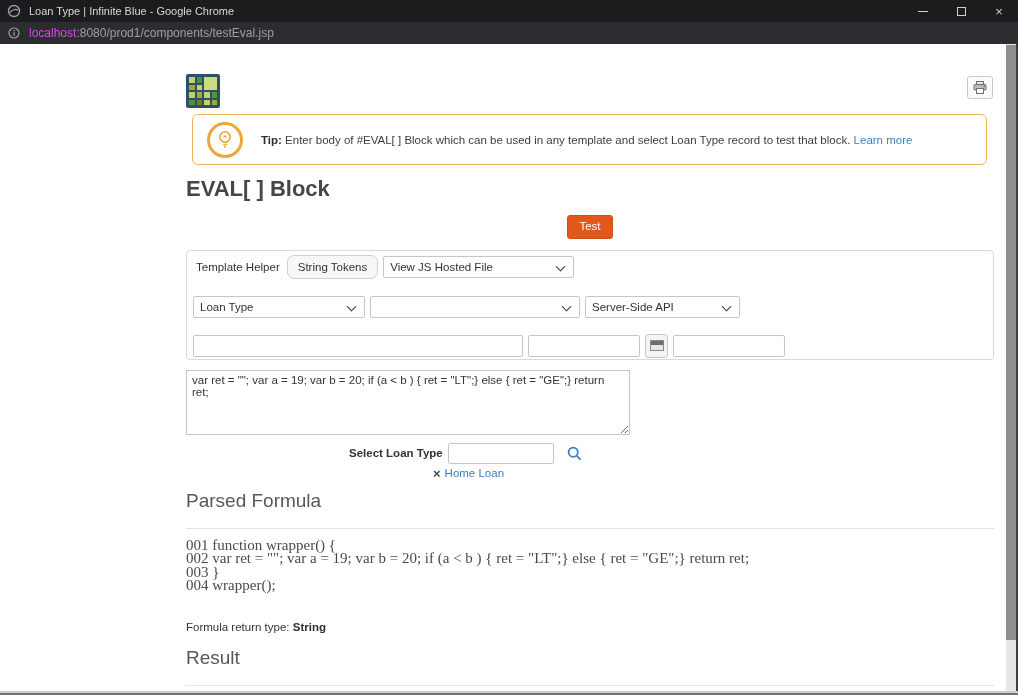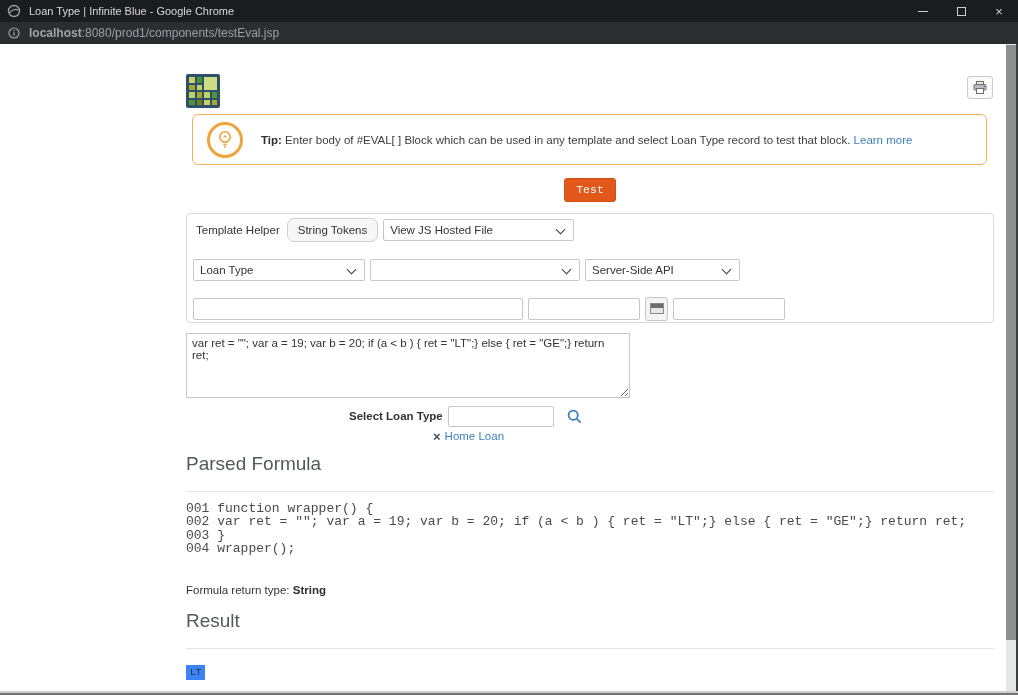--- a/index.html
+++ b/index.html
@@ -12,21 +12,21 @@
   .favicon { margin-left:7px; width:14px; height:14px; flex:0 0 14px; }
   .win-title { margin-left:8px; font-size:11px; color:#d8d8d8; white-space:nowrap; }
   .win-controls { margin-left:auto; display:flex; height:100%; }
   .win-btn { width:38px; height:22px; display:flex; align-items:center; justify-content:center; color:#cfcfcf; }
   .glyph-min { width:10px; height:1px; background:#cfcfcf; }
   .glyph-max { width:9px; height:9px; border:1px solid #cfcfcf; }
   .glyph-close { font-size:13px; line-height:1; }
 
   .urlbar { height:22px; background:#2c2d30; display:flex; align-items:center; flex:0 0 22px; font-size:12px; }
   .info-icon { margin-left:8px; display:flex; }
-  .url-host { margin-left:9px; color:#a3a3a3; font-weight:700; }
+  .url-host { margin-left:9px; color:#d946ef; font-weight:400; }
   .url-path { color:#9aa0a6; }
 
   
   .page { position:relative; background:#fff; flex:1 1 auto; overflow:hidden; }
   .content { margin-left:186px; width:808px; position:relative; color:#333; font-size:11.5px;margin-top:20px; }
 
   .header-row { padding-top:10px; height:44px; position:relative; }
   .logo { width:34px; height:34px; background:#2e5069; display:grid;
           grid-template-columns:repeat(4,1fr); grid-template-rows:repeat(4,1fr);
           gap:2px; padding:3px; border-radius:2px; }
@@ -49,21 +49,21 @@
           display:flex; align-items:center; justify-content:center; flex:0 0 36px; }
   .tip-text { margin-left:18px; font-size:11.5px; color:#3c3c3c; }
   .tip-text b { color:#2f2f2f; }
   .link { color:#3f7fc1; text-decoration:none; cursor:pointer; }
 
   h1 { margin-top:11px; font-size:22px; line-height:26px; color:#43474b; font-weight:700; }
 
   .test-row { margin-top:13px; display:flex; justify-content:center; }
   .test-btn { background:#e2571a; color:#fff; border:1px solid #d14f14; border-radius:3px;
               font-size:11.5px; padding:4px 11px; line-height:1.2; cursor:pointer;
-              font-family:Liberation Mono, monospace; }
+              font-family:Liberation Sans, sans-serif; }
 
   .panel { margin-top:11px; width:808px; height:110px; border:1px solid #d9d9d9;
            border-radius:4px; padding:3px 20px 5px 6px; }
   .prow { display:flex; align-items:center; }
   .prow1 { padding-left:3px; height:26px; }
   .helper-label { margin-right:7px; color:#333; }
   .tokens-btn { background:#f7f7f7; border:1px solid #cfcfcf; border-radius:7px;
                 padding:5px 10px; font-size:11.5px; color:#333; cursor:pointer;
                 font-family:"Liberation Sans",sans-serif; }
   .sel { position:relative; height:22px; background:#fff; border:1px solid #c6c6c6;
@@ -94,22 +94,22 @@
   .record-label { font-weight:700; color:#333; }
   .record-input { margin-left:5px; width:106px; height:21px; }
   .search-icon { margin-left:13px; display:flex; cursor:pointer; }
 
   .chip-row { margin-top:3px; padding-left:247px; font-size:11.5px; display:flex; align-items:center; }
   .chip-x { color:#3f4d5a; font-weight:700; font-size:13px; margin-right:4px; cursor:pointer; line-height:1; }
 
   .section-h { margin-top:10px; font-size:19px; color:#54585c; font-weight:400;
                padding-bottom:16px; border-bottom:1px solid #e4e4e4; width:808px; }
 
-  .code-block { margin-top:10px; font-family:Liberation Mono, monospace;
-                font-size:13px; color:#4a4a4a; line-height:13.5px; }
+  .code-block { margin-top:10px; font-family:Liberation Serif, serif;
+                font-size:15px; color:#4a4a4a; line-height:13.5px; }
   .code-line { white-space:pre; }
 
   .return-row { margin-top:28px; font-size:11.5px; color:#333; }
   .return-row b { color:#2f2f2f; }
 
   .result-h { margin-top:14px; }
   .result-val { margin-top:16px; display:inline-block; background:#3b82f6;
                 font-family:Liberation Mono, monospace;
                 font-size:9.5px; color:#333; padding:2px 4px; }
 
@@ -188,20 +188,21 @@
         <div class="bulb">
           <svg width="20" height="22" viewBox="0 0 20 22">
             <circle cx="10" cy="8" r="5.2" fill="none" stroke="#eea53e" stroke-width="1.6"></circle>
             <path d="M8.2 13.5 h3.6 M8.2 15.6 h3.6 M9 17.7 h2" stroke="#eea53e" stroke-width="1.4" fill="none"></path>
             <path d="M8.6 8.6 l1.4 -2 l1.4 2" fill="none" stroke="#eea53e" stroke-width="1.1"></path>
           </svg>
         </div>
         <div class="tip-text"><b>Tip:</b><span> Enter body of #EVAL[ ] Block which can be used in any template and select Loan Type record to test that block. </span><a class="link">Learn more</a></div>
       </div>
 
+      <h1>EVAL[ ] Block</h1>
 
       <div class="test-row">
         <button class="test-btn">Test</button>
       </div>
 
       <div class="panel">
         <div class="prow prow1">
           <span class="helper-label">Template Helper</span>
           <button class="tokens-btn">String Tokens</button>
           <div class="sel sel-hosted">View JS Hosted File</div>

